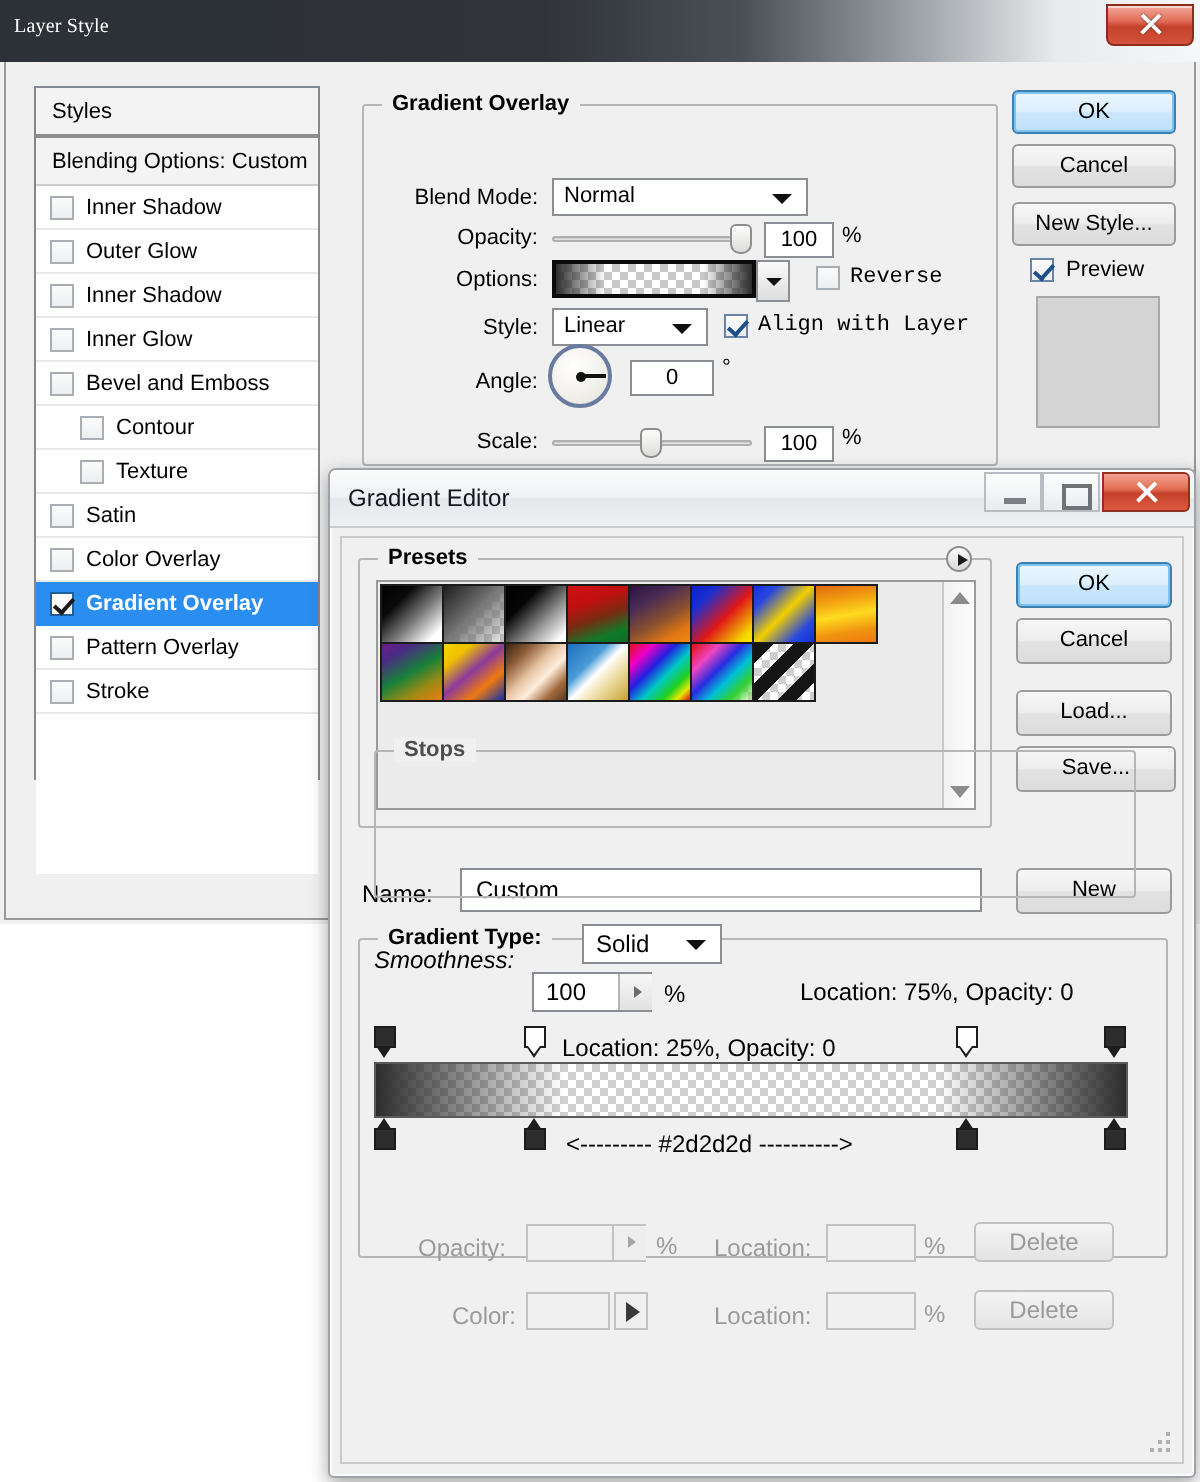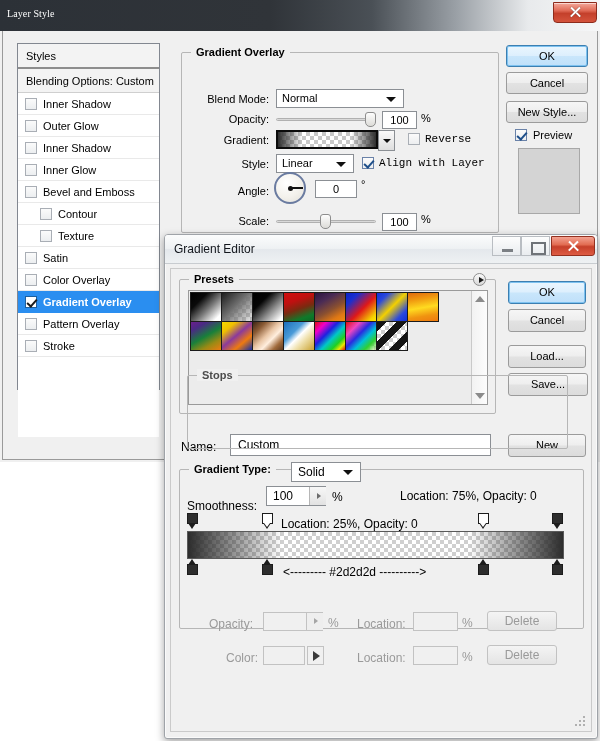--- a/index.html
+++ b/index.html
@@ -586,21 +586,21 @@
         <span>Normal</span>
         <span class="arrow"></span>
       </div>
 
       <div class="lbl" style="left:10px; top:68px; width:78px;">Opacity:</div>
       <div class="slider-track" style="left:95px; top:73px; width:100px;"></div>
       <div class="slider-knob" style="left:184px; top:67px;"></div>
       <div class="numbox" style="left:201px; top:66px; width:35px;">100</div>
       <div class="lbl" style="left:240px; top:67px;">%</div>
 
-      <div class="lbl" style="left:10px; top:89px; width:78px;">Gradient:</div>
+      <div class="lbl" style="left:10px; top:89px; width:78px;">Options:</div>
       <div class="grad-preview" style="left:95px; top:85px; width:102px; height:19px;"></div>
       <div class="grad-drop" style="left:197px; top:85px;">
         <span class="arrow"></span>
       </div>
       <div class="chk-inline" style="left:227px; top:88px;">
         <span class="cb"></span>
         <span>Reverse</span>
       </div>
 
       <div class="lbl" style="left:10px; top:113px; width:78px;">Style:</div>
@@ -690,21 +690,21 @@
 
     <div class="grp gt-group">
       <div class="grp-legend">Gradient Type:</div>
     </div>
 
     <div class="gt-combo" style="left:120px; top:193px; width:70px;">
       <span>Solid</span>
       <span class="arrow" style="position:absolute;right:7px;top:7px;width:0;height:0;border-left:5px solid transparent;border-right:5px solid transparent;border-top:5px solid #101010;"></span>
     </div>
 
-    <div class="gt-lbl" style="left:16px; top:230px;">Smoothness:</div>
+    <div class="gt-lbl" style="left:16px; top:204px;font-style:italic;">Smoothness:</div>
     <div class="sm-box" style="left:95px; top:217px; width:60px;">
       <span>100</span>
     </div>
     <div class="sm-spin" style="left:138px; top:218px;"></div>
     <div class="gt-lbl" style="left:161px; top:221px;">%</div>
 
     <div class="loc-note" style="left:229px; top:220px;">Location: 75%, Opacity: 0</div>
     <div class="loc-note" style="left:110px; top:248px;">Location: 25%, Opacity: 0</div>
 
     <div class="stop-top opaque" style="left:16px; top:244px;">

